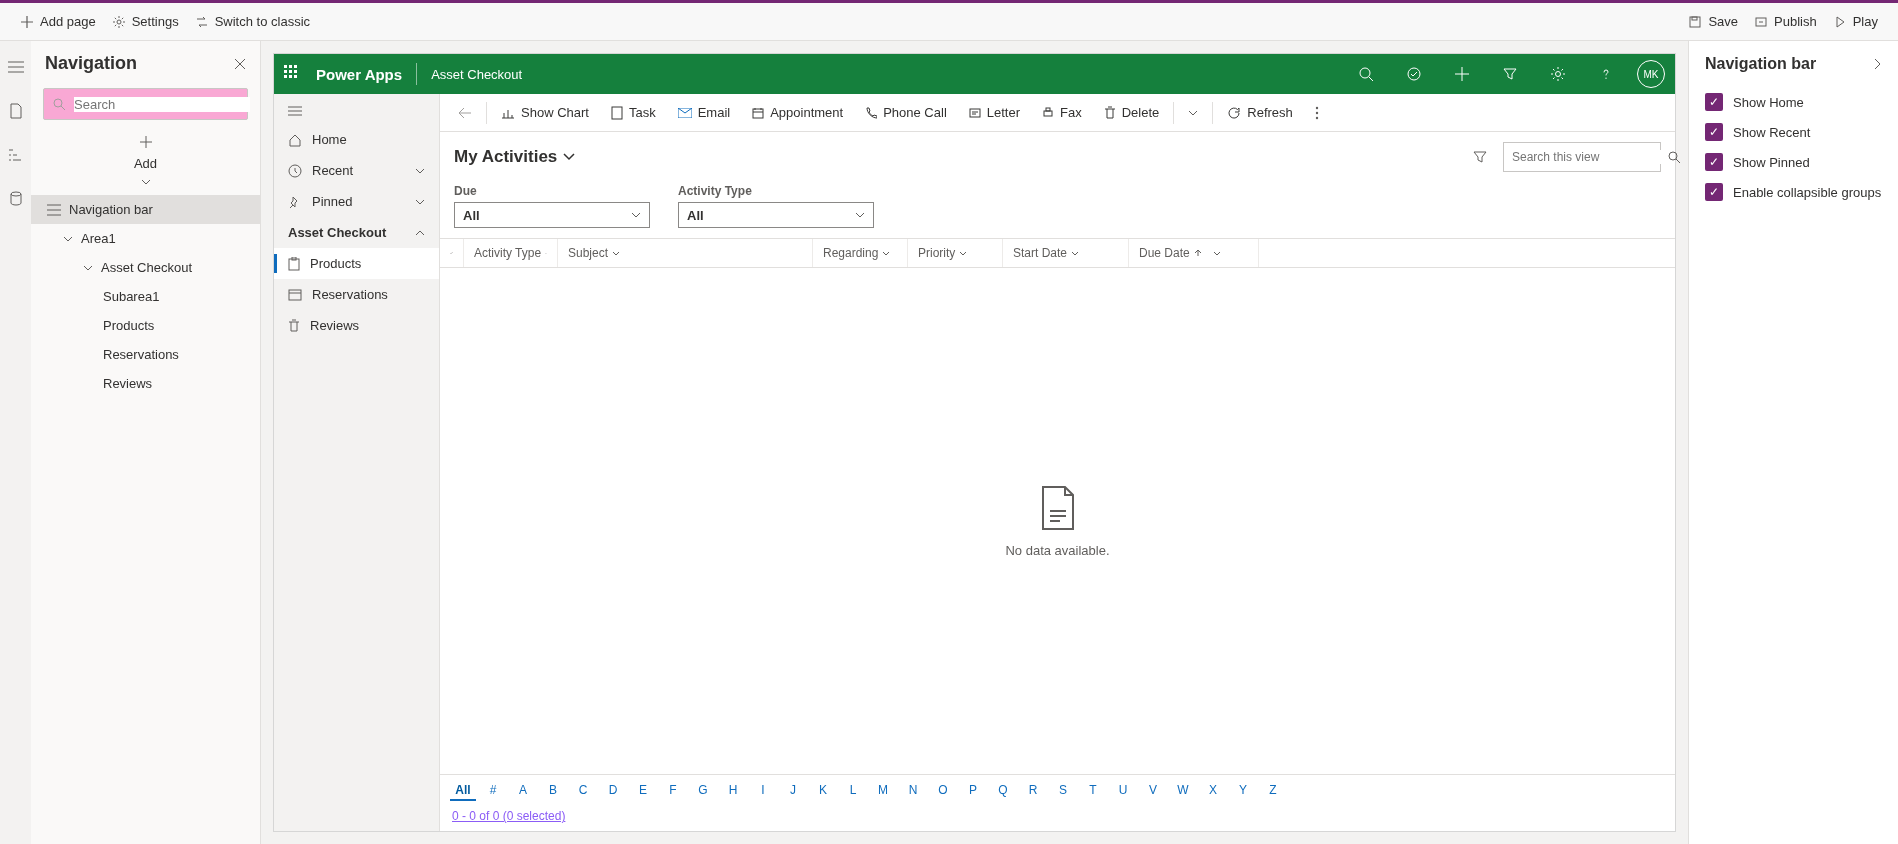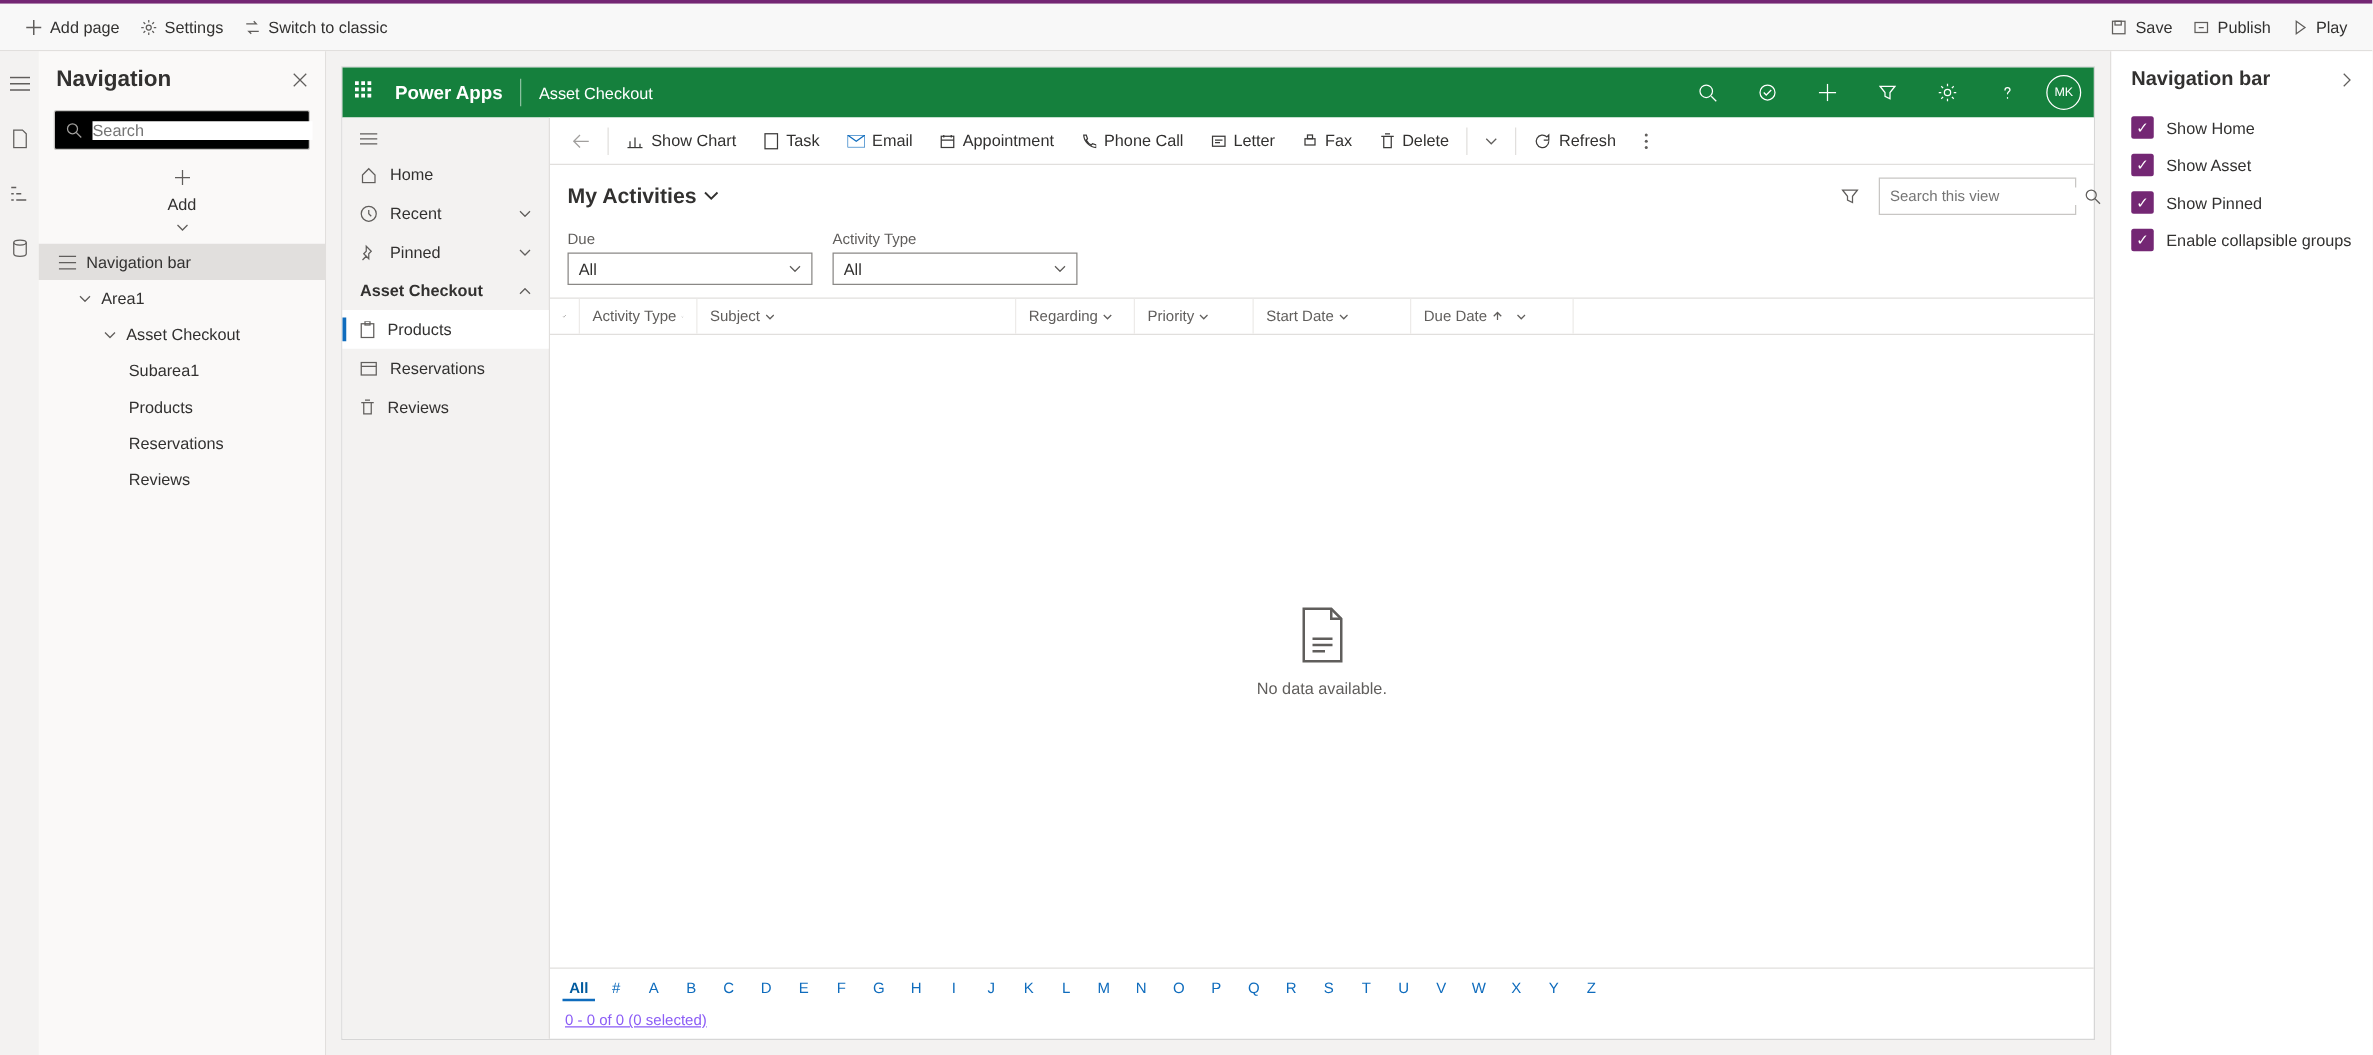--- a/index.html
+++ b/index.html
@@ -9,21 +9,21 @@
 .tb-btn { display: flex; align-items: center; gap: 6px; padding: 0 8px; height: 100%; cursor: pointer; color: #323130; }
 .tb-spacer { flex: 1; }
 .layout { display: flex; height: calc(100vh - 41px); }
 .rail { width: 31px; background: #f3f2f1; display: flex; flex-direction: column; align-items: center; padding-top: 18px; gap: 28px; }
 .rail-item { width: 16px; height: 16px; cursor: pointer; display:flex; align-items:center; justify-content:center; color:#605e5c;}
 .left-panel { width: 230px; background: #faf9f8; border-right: 1px solid #e1dfdd; padding: 12px 0; }
 .lp-head { display: flex; align-items: center; justify-content: space-between; padding: 0 14px 10px; }
 .lp-head h2 { font-size: 18px; font-weight: 600; }
 .lp-close { cursor:pointer; color:#605e5c; }
 .lp-search { margin: 4px 12px 8px; }
-.lp-search-inner { display:flex; align-items:center; gap:8px; height:32px; border:1px solid #c8c6c4; background:#000000; padding:0 8px; border-radius:2px;}
+.lp-search-inner { display:flex; align-items:center; gap:8px; height:32px; border:1px solid #c8c6c4; background:#f9a8d4; padding:0 8px; border-radius:2px;}
 .lp-search-inner input { border:none; outline:none; flex:1; font-size:13px; }
 .lp-add { display:flex; align-items:center; gap:8px; padding: 8px 16px; cursor:pointer; color:#323130;flex-direction:column;}
 .lp-tree { margin-top: 2px; }
 .lp-node { display:flex; align-items:center; gap:8px; padding: 7px 16px; cursor:pointer; font-size:13px;}
 .lp-node.selected { background:#e1dfdd; }
 .lp-node.sub1 { padding-left: 32px; }
 .lp-node.sub2 { padding-left: 52px; }
 .lp-node.sub3 { padding-left: 72px; }
 .canvas { flex:1; background:#f3f2f1; padding: 12px; overflow:auto; }
 .app-frame { width: 100%; height: 100%; background:#fff; display:flex; flex-direction:column; border:1px solid #d6d6d6;}
@@ -45,21 +45,21 @@
 .pa-side-chev{ margin-left:auto; color:#605e5c;}
 .pa-main{ flex:1; display:flex; flex-direction:column; min-width:0;justify-content:center;}
 .pa-cmd{ height:38px; border-bottom:1px solid #e1dfdd; display:flex; align-items:center; padding:0 8px; gap:2px; background:#fff; flex-wrap:nowrap; overflow:hidden;}
 .cmd-btn{ display:flex; align-items:center; gap:6px; padding:0 10px; height:100%; cursor:pointer; font-size:13px; color:#323130; white-space:nowrap;}
 .cmd-sep{width:1px;height:22px;background:#e1dfdd;margin:0 2px;}
 .view-head{ display:flex; align-items:center; padding:10px 14px; gap:10px;}
 .view-title{ font-size:17px; font-weight:600; display:flex; align-items:center; gap:6px;}
 .view-head-spacer{flex:1;}
 .view-search{ display:flex; align-items:center; border:1px solid #c8c6c4; height:30px; padding:0 8px; width:158px; background:#fff;}
 .view-search input{border:none;outline:none;flex:1;font-size:12px;}
-.filters{ display:flex; gap:16px; padding: 2px 14px 10px;}
+.filters{ display:flex; gap:28px; padding: 2px 14px 10px; font-weight: bold;}
 .filter-grp{ display:flex; flex-direction:column; gap:4px;}
 .filter-grp label{ font-size:12px; color:#605e5c;}
 .filter-sel{ display:flex; align-items:center; justify-content:space-between; border:1px solid #8a8886; height:26px; width:196px; padding:0 8px; background:#fff; cursor:pointer; font-size:13px;}
 .grid-head{ display:flex; align-items:center; border-top:1px solid #e1dfdd; border-bottom:1px solid #e1dfdd; height:30px; font-size:12px; color:#605e5c; background:#fff;}
 .gh-cell{ display:flex; align-items:center; gap:4px; padding:0 10px; border-right:1px solid #edebe9; height:100%; cursor:pointer; white-space:nowrap;}
 .gh-check{width:24px;justify-content:center;}
 .empty{ flex:1; display:flex; flex-direction:column; align-items:center; justify-content:center; color:#605e5c; gap:12px;}
 .index-row{ display:flex; gap:4px; padding:6px 10px 4px; font-size:12px; color:#0f6cbd; border-top:1px solid #e1dfdd;}
 .idx{ width:26px; text-align:center; cursor:pointer; padding:2px 0;}
 .idx.active{ color:#005a9e; border-bottom:2px solid #0f6cbd; font-weight:600;}
@@ -603,21 +603,21 @@
             <path d="M1 1l5 5-5 5" fill="none" stroke="#605e5c"></path>
           </svg>
         </span>
     </div>
     <div class="chk-row">
         <span class="chk">✓</span>
         <span>Show Home</span>
       </div>
     <div class="chk-row">
         <span class="chk">✓</span>
-        <span>Show Asset</span>
+        <span>Show Recent</span>
       </div>
     <div class="chk-row">
         <span class="chk">✓</span>
         <span>Show Pinned</span>
       </div>
     <div class="chk-row">
         <span class="chk">✓</span>
         <span>Enable collapsible groups</span>
       </div>
   </div>

